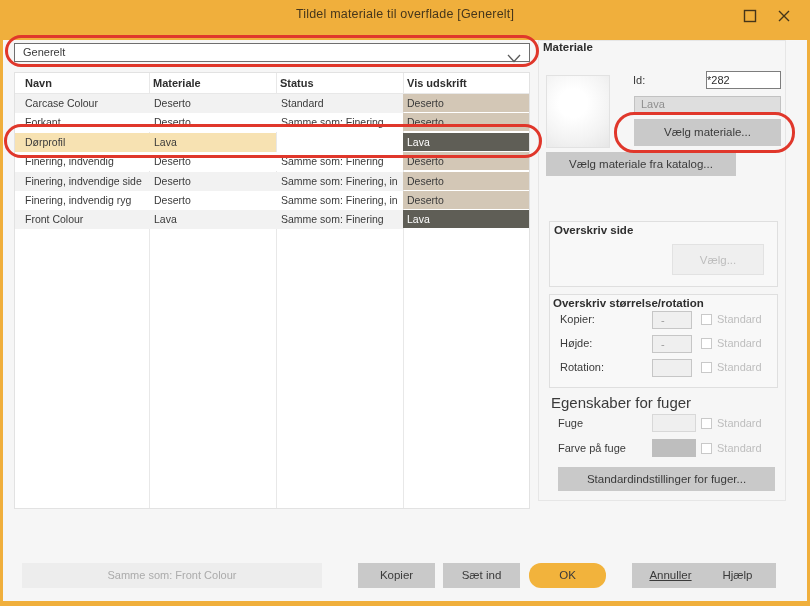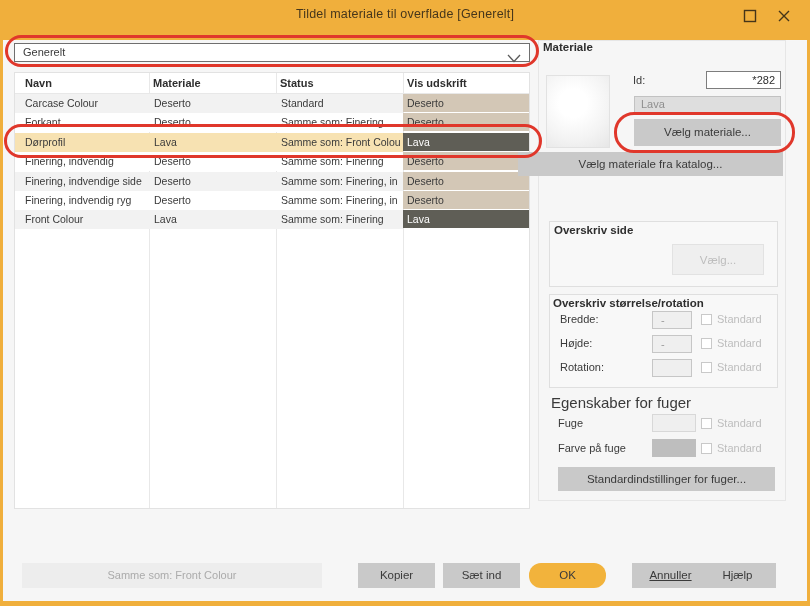--- a/index.html
+++ b/index.html
@@ -57,34 +57,34 @@
   .panel-label-reg{position:absolute;font-size:15px;color:#3a3a3a;z-index:3;}
   #mat-preview{
     position:absolute;left:546px;top:75px;width:64px;height:73px;z-index:2;
     background:radial-gradient(circle at 42% 38%, #ffffff 25%, #f3f3f3 65%, #e6e6e6 100%);
     border:1px solid #e2e2e2;box-sizing:border-box;
   }
   .field-label{position:absolute;font-size:11px;color:#3a3a3a;z-index:2;}
   #id-input{
     position:absolute;left:706px;top:71px;width:75px;height:18px;z-index:2;
     background:#fff;border:1px solid #7d7d7d;box-sizing:border-box;
-    font-size:11px;color:#2e2e2e;text-align:right;line-height:16px;padding-right:5px;
+    font-size:11px;color:#2e2e2e;text-align:left;line-height:16px;padding-right:15px;
   }
   #mat-name{
     position:absolute;left:634px;top:96px;width:147px;height:17px;z-index:2;
     background:#dedede;border:1px solid #c2c2c2;box-sizing:border-box;
     font-size:11px;color:#8f8f8f;line-height:15px;padding-left:6px;
   }
   .btn{
     position:absolute;background:#c9c9c9;z-index:2;text-align:center;
     font-size:11.5px;color:#3a3a3a;cursor:default;box-sizing:border-box;
   }
   .btn-disabled{background:#ededed;color:#ababab;}
   #btn-valg-materiale{left:634px;top:119px;width:147px;height:27px;line-height:27px;}
-  #btn-valg-katalog{left:518px;top:152px;width:265px;height:24px;line-height:24px;}
+  #btn-valg-katalog{left:546px;top:152px;width:190px;height:24px;line-height:24px;}
   #box-farve{position:absolute;left:549px;top:221px;width:229px;height:66px;
     border:1px solid #dfdfdf;box-sizing:border-box;z-index:2;background:#f8f8f8;}
   #btn-farve-valg{left:672px;top:244px;width:92px;height:31px;line-height:31px;
     background:#efefef;border:1px solid #e2e2e2;color:#bdbdbd;}
   #box-size{position:absolute;left:549px;top:294px;width:229px;height:94px;
     border:1px solid #dfdfdf;box-sizing:border-box;z-index:2;background:#f8f8f8;}
   .ctl-label{position:absolute;font-size:11px;color:#3a3a3a;z-index:3;}
   .ctl-field{position:absolute;width:40px;height:18px;background:#efefef;border:1px solid #c6c6c6;
     box-sizing:border-box;font-size:11px;color:#9a9a9a;line-height:16px;padding-left:8px;z-index:3;}
   .checkbox{position:absolute;width:11px;height:11px;background:#fff;border:1px solid #c9c9c9;
@@ -157,21 +157,20 @@
         </div>
         <div class="trow" style="top: 40.4px;">
           <div class="tcell" style="left: 0px; width: 134px; padding-left: 10px; background: rgb(255, 255, 255);">Forkant</div>
           <div class="tcell" style="left: 134px; width: 127px; padding-left: 5px; background: rgb(255, 255, 255);">Deserto</div>
           <div class="tcell" style="left: 261px; width: 127px; padding-left: 5px; background: rgb(255, 255, 255);">Samme som: Finering</div>
           <div class="chip" style="left: 388px; width: 126px; background: rgb(211, 199, 182); color: rgb(58, 58, 58);">Deserto</div>
         </div>
         <div class="trow" style="top: 59.8px;">
           <div class="tcell" style="left: 0px; width: 134px; padding-left: 10px; background: rgb(247, 226, 178);">Dørprofil</div>
           <div class="tcell" style="left: 134px; width: 127px; padding-left: 5px; background: rgb(247, 226, 178);">Lava</div>
-          <div class="tcell" style="left: 261px; width: 127px; padding-left: 5px; background: rgb(247, 226, 178);">Samme som: Front Colou</div>
           <div class="chip" style="left: 388px; width: 126px; background: rgb(95, 94, 86); color: rgb(255, 255, 255);">Lava</div>
         </div>
         <div class="trow" style="top: 79.2px;">
           <div class="tcell" style="left: 0px; width: 134px; padding-left: 10px; background: rgb(255, 255, 255);">Finering, indvendig</div>
           <div class="tcell" style="left: 134px; width: 127px; padding-left: 5px; background: rgb(255, 255, 255);">Deserto</div>
           <div class="tcell" style="left: 261px; width: 127px; padding-left: 5px; background: rgb(255, 255, 255);">Samme som: Finering</div>
           <div class="chip" style="left: 388px; width: 126px; background: rgb(211, 199, 182); color: rgb(58, 58, 58);">Deserto</div>
         </div>
         <div class="trow" style="top: 98.6px;">
           <div class="tcell" style="left: 0px; width: 134px; padding-left: 10px; background: rgb(242, 242, 242);">Finering, indvendige side</div>
@@ -204,21 +203,21 @@
   <div class="btn" id="btn-valg-materiale">Vælg materiale...</div>
   <div class="btn" id="btn-valg-katalog">Vælg materiale fra katalog...</div>
 
   <div id="box-farve"></div>
   <div class="panel-label" style="left:554px;top:224px">Overskriv side</div>
   <div class="btn btn-disabled" id="btn-farve-valg">Vælg...</div>
 
   <div id="box-size"></div>
   <div class="panel-label" style="left:553px;top:297px">Overskriv størrelse/rotation</div>
   <div id="size-rows">
-    <div class="ctl-label" style="left:560px;top:313px">Bredde:</div>
+    <div class="ctl-label" style="left:560px;top:313px">Kopier:</div>
     <div class="ctl-field" style="left:652px;top:311px">-</div>
     <div class="checkbox" style="left:701px;top:314px"></div>
     <div class="cb-label" style="left:717px;top:313px">Standard</div>
     <div class="ctl-label" style="left:560px;top:337px">Højde:</div>
     <div class="ctl-field" style="left:652px;top:335px">-</div>
     <div class="checkbox" style="left:701px;top:338px"></div>
     <div class="cb-label" style="left:717px;top:337px">Standard</div>
     <div class="ctl-label" style="left:560px;top:361px">Rotation:</div>
     <div class="ctl-field" style="left:652px;top:359px"></div>
     <div class="checkbox" style="left:701px;top:362px"></div>

